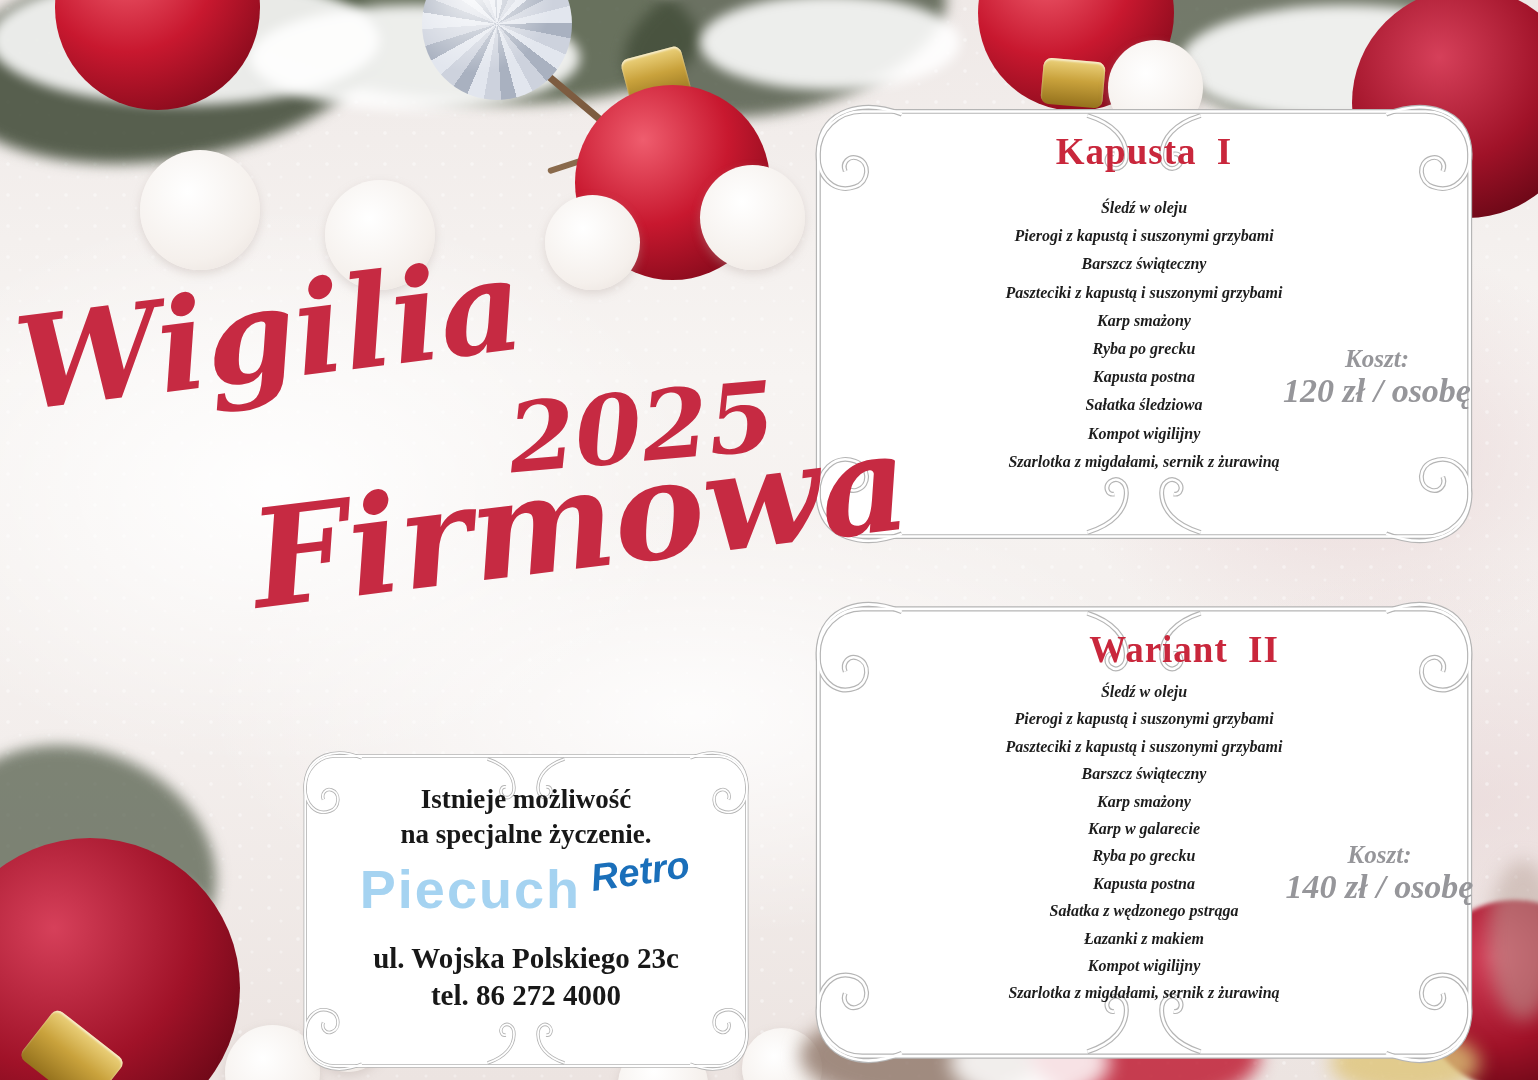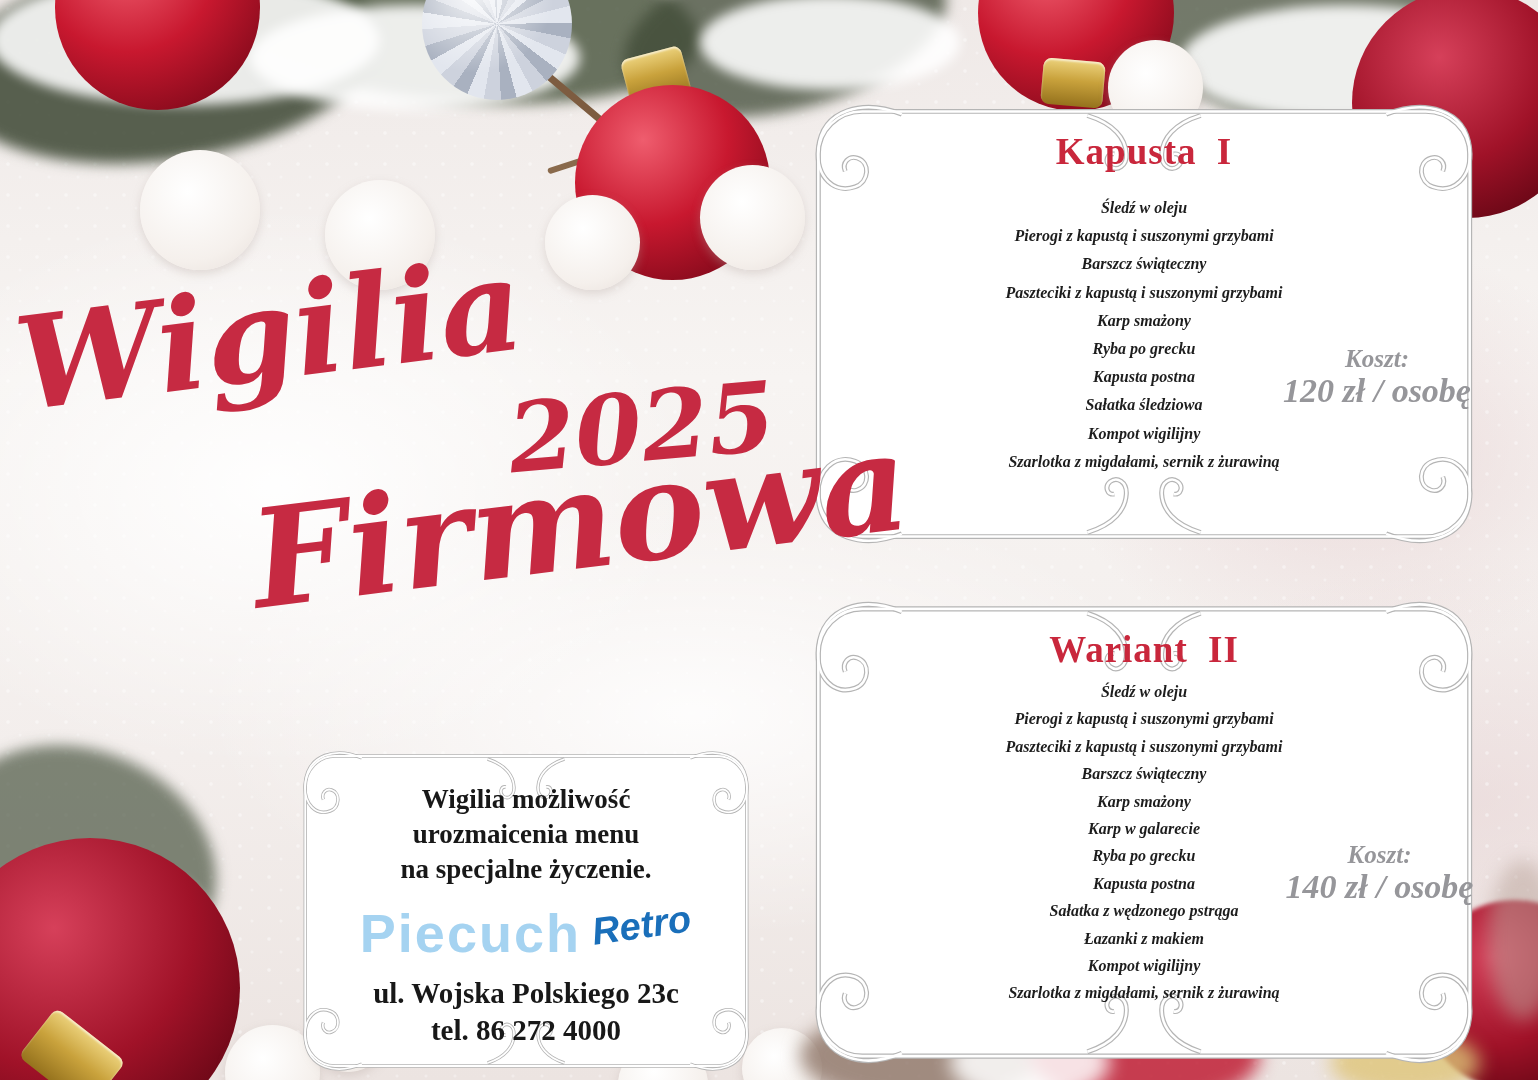--- a/index.html
+++ b/index.html
@@ -42,24 +42,24 @@
   .script{font-family:"DejaVu Serif", serif; font-style:italic; font-weight:bold; color:#c62a42; line-height:1; white-space:nowrap;}
   .vheading{font-family:"Liberation Serif", serif; font-weight:bold; color:#c9273c; font-size:37px; letter-spacing:1px; word-spacing:10px; text-align:center;}
   .menu-list{font-family:"Liberation Serif", serif; font-weight:bold; font-style:italic; color:#1d1d1d; font-size:16px; text-align:center;}
   .menu-list div{line-height:28.2px;}
   .list2 div{line-height:27.4px;}
   .cost{font-family:"Liberation Serif", serif; font-weight:bold; font-style:italic; color:#96969a; text-align:center;}
   .cost .c1{font-size:25px; line-height:30px;}
   .cost .c2{font-size:34px; line-height:33px; white-space:nowrap;}
   .infotext{font-family:"Liberation Serif", serif; font-weight:bold; color:#181818; font-size:27px; text-align:center;}
   .infotext .il{line-height:35px;}
-  .brandrow{margin-top:15px; height:62px; display:flex; align-items:center; justify-content:center;}
+  .brandrow{margin-top:6px; height:62px; display:flex; justify-content:center;}
   .brand-piecuch{font-family:"Liberation Sans", sans-serif; font-weight:bold; font-size:54px; color:#a5d3f1; letter-spacing:2px;}
   .brand-retro{font-family:"Liberation Sans", sans-serif; font-weight:bold; font-style:italic; font-size:38px; color:#1a6fba; margin-left:12px; transform:rotate(-8deg) translateY(-8px); display:inline-block;}
-  .addr{font-size:29px; line-height:37px; margin-top:11px;}
+  .addr{font-size:29px; line-height:37px; margin-top:20px;}
 </style>
 </head>
 <body>
 
 <div class="stage">
 
   <div class="dec branch" style="left:-50px;top:-40px;width:430px;height:200px;background:rgba(60,71,51,.85);transform:rotate(-8deg);"></div>
   <div class="dec branch" style="left:180px;top:-70px;width:520px;height:170px;background:rgba(70,82,59,.8);transform:rotate(6deg);"></div>
   <div class="dec branch" style="left:620px;top:-50px;width:330px;height:160px;background:rgba(63,74,54,.75);transform:rotate(-14deg);"></div>
   <div class="dec branch" style="left:1130px;top:-40px;width:430px;height:180px;background:rgba(74,84,64,.75);transform:rotate(10deg);"></div>
@@ -140,21 +140,21 @@
   <div class="txt cost" style="left:1282px;top:344px;width:190px;">
     <div class="c1">Koszt:</div>
     <div class="c2">120 zł / osobę</div>
   </div>
 
   <svg class="frame" style="left:790px;top:580px;" width="708" height="505" viewBox="0 0 1000 700" preserveAspectRatio="none">
     <rect class="panelfill" x="40" y="40" width="920" height="620" rx="62"></rect>
     <use class="souter" href="#frameShape"></use>
     <use class="sinner" href="#frameShape"></use>
   </svg>
-  <div class="txt vheading" style="left:790px;top:628px;width:708px;">Wariant II</div>
+  <div class="txt vheading" style="left:830px;top:628px;width:708px;">Wariant II</div>
   <div class="txt menu-list list2" style="left:790px;top:678px;width:708px;">
     <div>Śledź w oleju</div>
     <div>Pierogi z kapustą i suszonymi grzybami</div>
     <div>Paszteciki z kapustą i suszonymi grzybami</div>
     <div>Barszcz świąteczny</div>
     <div>Karp smażony</div>
     <div>Karp w galarecie</div>
     <div>Ryba po grecku</div>
     <div>Kapusta postna</div>
     <div>Sałatka z wędzonego pstrąga</div>
@@ -166,22 +166,21 @@
     <div class="c1">Koszt:</div>
     <div class="c2">140 zł / osobę</div>
   </div>
 
   <svg class="frame" style="left:286px;top:736px;" width="480" height="350" viewBox="0 0 1000 700" preserveAspectRatio="none">
     <rect class="panelfill" x="40" y="40" width="920" height="620" rx="62"></rect>
     <use class="souter" href="#frameShape"></use>
     <use class="sinner" href="#frameShape"></use>
   </svg>
   <div class="txt infotext" style="left:300px;top:782px;width:452px;">
-    <div class="il">Wigilia możliwość</div>
-    <div class="il">urozmaicenia menu</div>
+    <div class="il">Istnieje możliwość</div>
     <div class="il">na specjalne życzenie.</div>
     <div class="brandrow">
       <span class="brand-piecuch">Piecuch</span>
       <span class="brand-retro">Retro</span>
     </div>
     <div class="addr">ul. Wojska Polskiego 23c</div>
     <div class="addr" style="margin-top:0;">tel. 86 272 4000</div>
   </div>
 
   <div class="txt script" style="left:15px;top:270px;font-size:128px;transform:rotate(-7deg);">Wigilia</div>

